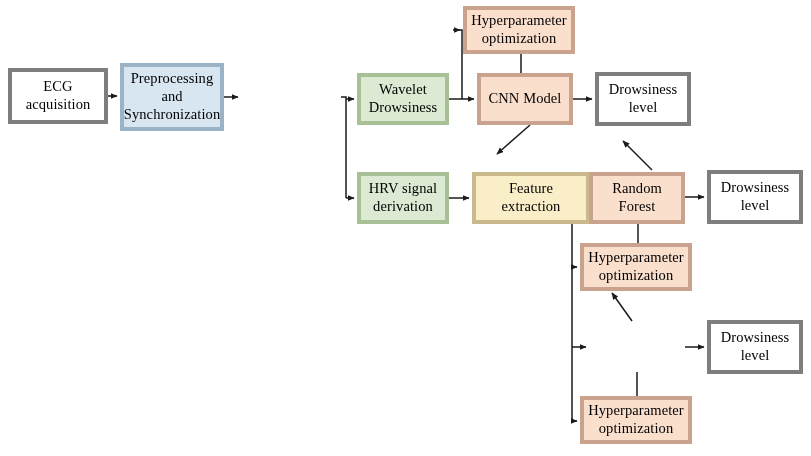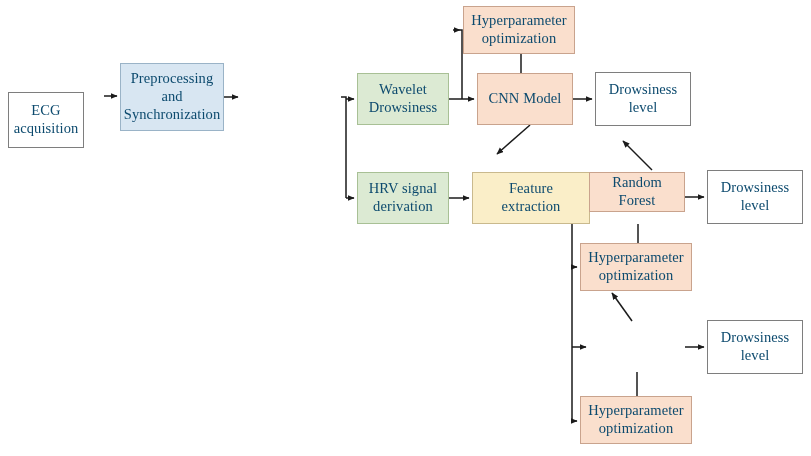--- a/index.html
+++ b/index.html
@@ -19,26 +19,26 @@
     position: absolute;
     left: 0;
     top: 0;
     width: 811px;
     height: 456px;
     pointer-events: none;
   }
   .node {
     position: absolute;
     box-sizing: border-box;
-    border: 1px solid #a3a3a3;
+    border: 4px solid #a3a3a3;
     display: flex;
     align-items: center;
     justify-content: center;
     text-align: center;
-    color: #0c4a6e;
+    color: #000000;
     font-size: 14.5px;
     line-height: 1.22;
     padding: 0 4px;
     letter-spacing: 0.1px;
   }
   .node .label {
     display: block;
     white-space: pre-line;
   }
   .fill-white  { background: #ffffff; border-color: #7e7e7e; }
@@ -94,21 +94,21 @@
 
       <path d="M632,321 L612,293" marker-end="url(#ah)"></path>
 
       <path d="M685,347 L704,347" marker-end="url(#ah)"></path>
 
       <path d="M637,372 L637,396"></path>
 
     </g>
   </svg>
 
-  <div class="node fill-white" style="left:8px;top:68px;width:76px;height:56px;margin-top:24px;">
+  <div class="node fill-white" style="left:8px;top:68px;width:100px;height:56px;">
     <span class="label">ECG
 acquisition</span>
   </div>
 
   <div class="node fill-blue" style="left:120px;top:63px;width:104px;height:68px;">
     <span class="label">Preprocessing
 and
 Synchronization</span>
   </div>
 
@@ -130,21 +130,21 @@
 
   <div class="node fill-peach" style="left:477px;top:73px;width:96px;height:52px;">
     <span class="label">CNN Model</span>
   </div>
 
   <div class="node fill-peach" style="left:463px;top:6px;width:112px;height:48px;">
     <span class="label">Hyperparameter
 optimization</span>
   </div>
 
-  <div class="node fill-peach" style="left:589px;top:172px;width:96px;height:40px;">
+  <div class="node fill-peach" style="left:589px;top:172px;width:96px;height:52px;">
     <span class="label">Random
 Forest</span>
   </div>
 
   <div class="node fill-peach" style="left:580px;top:243px;width:112px;height:48px;">
     <span class="label">Hyperparameter
 optimization</span>
   </div>
 
 

